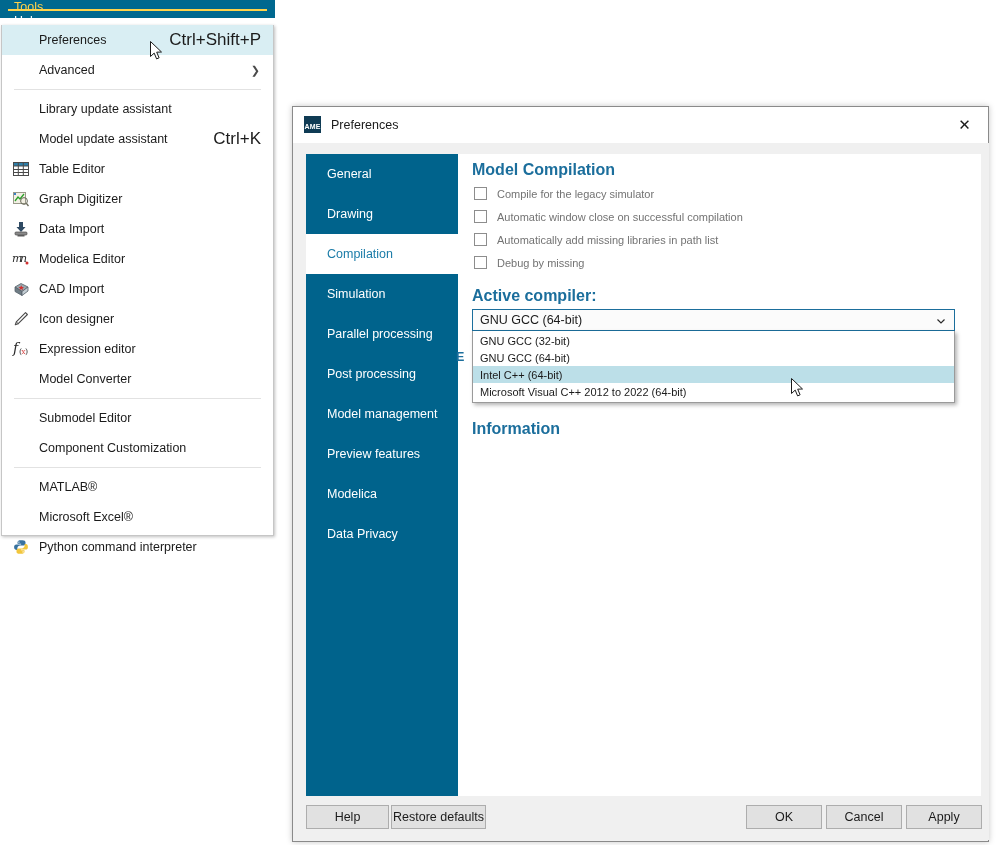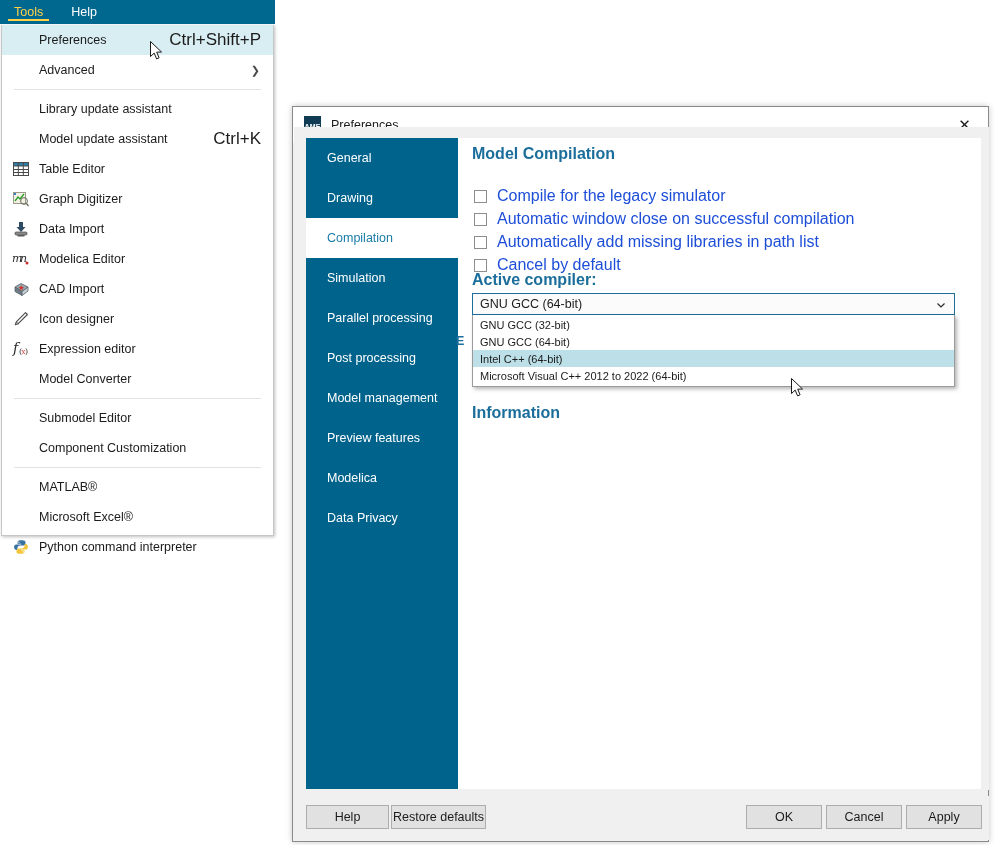--- a/index.html
+++ b/index.html
@@ -7,22 +7,22 @@
     margin: 0; padding: 0;
     width: 998px; height: 845px;
     background: #ffffff;
     font-family: "Liberation Sans", sans-serif;
     overflow: hidden;
   }
   #root { position: relative; width: 998px; height: 845px; background:#ffffff; }
 
   
   .menubar {
-    position: absolute; left: 0; top: 0; width: 275px; height: 24px;
-    background: #00688f; display: flex; align-items: stretch;
+    position: absolute; left: 0; top: 0; width: 275px; height: 18px;
+    background: #00688f; display: flex; align-items: stretch; flex-direction: column;
   }
   .menubar-item {
     display: flex; align-items: center; padding: 0 14px;
     font-size: 12.5px; color: #ffffff; position: relative;
   }
   .menubar-item.active { color: #ffd24a; }
   .menubar-item.active::after {
     content: ""; position: absolute; left: 8px; right: 8px; bottom: 3px;
     height: 2px; background: #ffd24a;
   }
@@ -77,21 +77,21 @@
   .dlg-title {
     margin-left: 10px; font-size: 12.5px; color: #1b1b1b;
   }
   .dlg-close {
     position: absolute; right: 0; top: 0; width: 47px; height: 35px;
     display: flex; align-items: center; justify-content: center;
     font-size: 15px; color: #1b1b1b; background: #ffffff;
   }
 
   .dlg-body {
-    position: absolute; left: 1px; top: 20px; width: 695px; height: 663px;
+    position: absolute; left: 1px; top: 36px; width: 695px; height: 663px;
     background: #f0f0f0;
   }
 
   
   .dlg-nav {
     position: absolute; left: 12px; top: 11px; width: 152px; height: 651px;
     background: #00638c;
   }
   .nav-item {
     height: 40px; display: flex; align-items: center;
@@ -101,21 +101,21 @@
 
   
   .dlg-content {
     position: absolute; left: 164px; top: 11px; right: 8px; height: 651px;
     background: #ffffff;
   }
   .section-title {
     position: absolute; font-size: 16px; font-weight: bold; color: #1b6e9c;
   }
   .cb-row {
-    position: absolute; display: flex; align-items: center; font-size: 16px; color: #1d4ed8; margin-top: 16px;
+    position: absolute; display: flex; align-items: center; font-size: 11px; color: #737373;
   }
   .cbox {
     width: 13px; height: 13px; border: 1px solid #8d8d8d; background: #ffffff;
     margin-right: 10px; flex: 0 0 auto;
   }
 
   
   .combo {
     position: absolute; left: 14px; top: 155px; width: 483px; height: 22px;
     border: 1px solid #1b6e9c; background: #fbfbfb;
@@ -375,21 +375,21 @@
         <div class="cb-row" style="left:16px; top:56px;">
           <span class="cbox"></span>
           <span>Automatic window close on successful compilation</span>
         </div>
         <div class="cb-row" style="left:16px; top:79px;">
           <span class="cbox"></span>
           <span>Automatically add missing libraries in path list</span>
         </div>
         <div class="cb-row" style="left:16px; top:102px;">
           <span class="cbox"></span>
-          <span>Cancel by default</span>
+          <span>Debug by missing</span>
         </div>
 
         <div class="section-title" style="left:14px; top:133px;">Active compiler:</div>
 
         <div class="behind-label">E</div>
 
         <div class="combo">
           <span>GNU GCC (64-bit)</span>
           <span class="combo-arrow">
             <svg width="10" height="10" viewBox="0 0 10 10">

